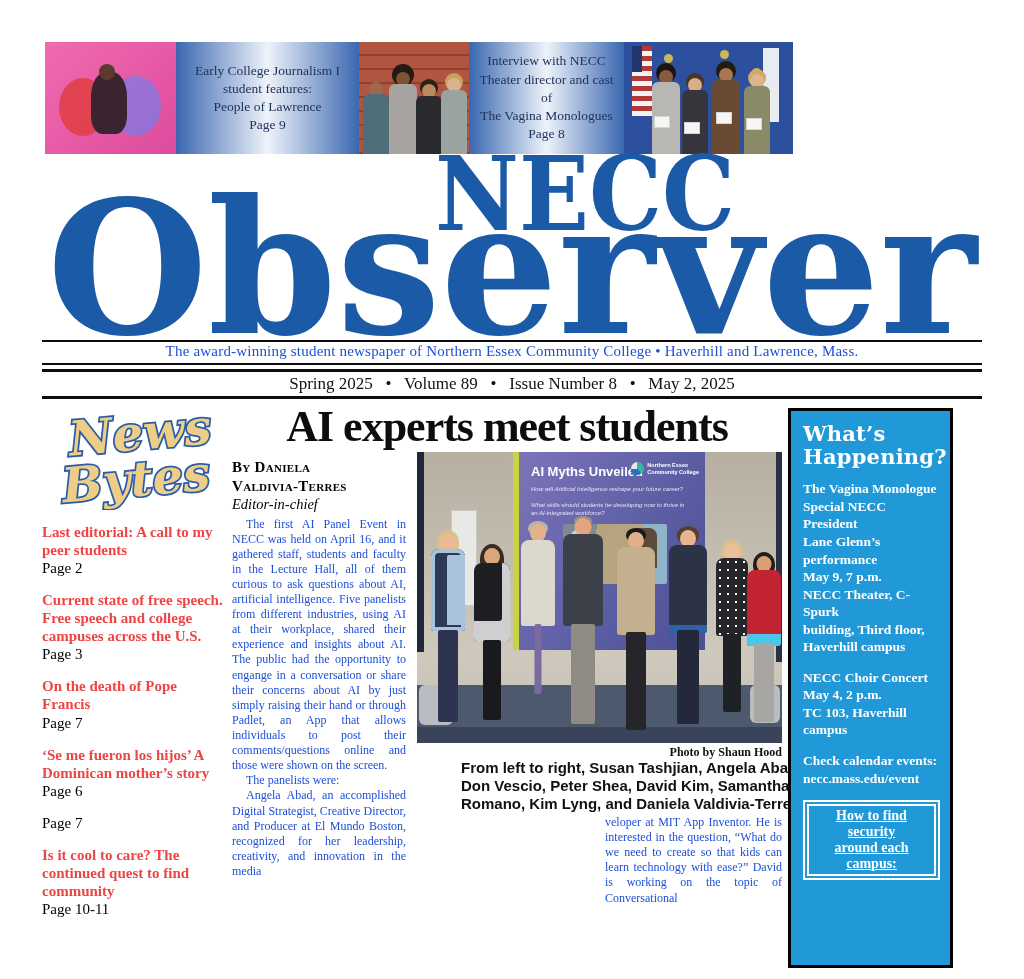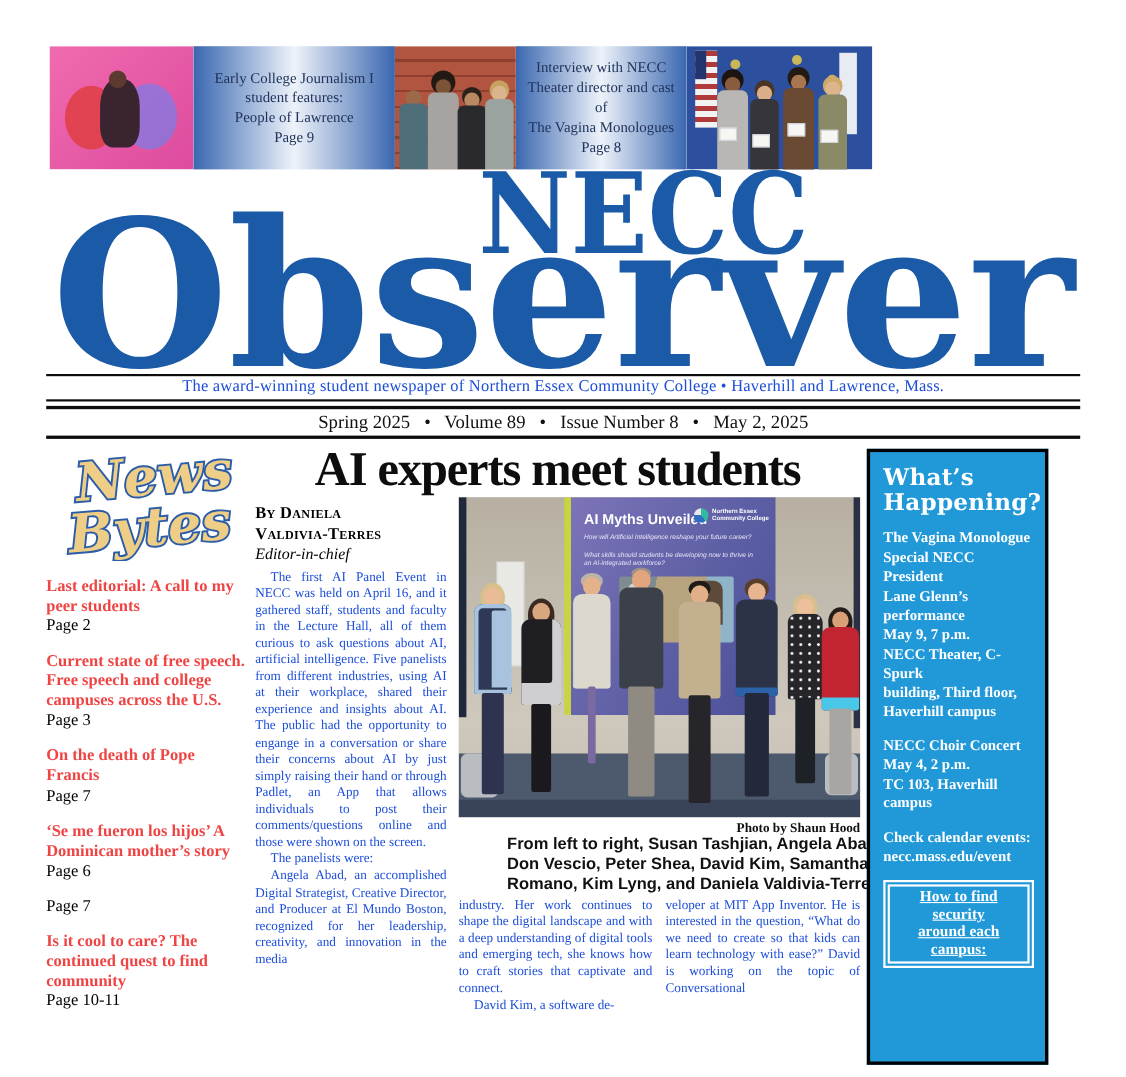--- a/index.html
+++ b/index.html
@@ -311,24 +311,20 @@
       <div class="hair" style="top:-4px;width:22px;height:26px;background:#241d1a"></div>
       <div class="head" style="top:0;width:15px;height:16px;background:#d9a078"></div>
       <div class="torso" style="top:14px;width:34px;height:76px;background:#c32432;box-shadow:inset 0 -56px 0 -44px #49c7e8"></div>
       <div class="legs" style="top:88px;width:20px;height:78px;background:#a8a6a2"></div>
     </div>
   </div>
 
   <div class="photo-credit">Photo by Shaun Hood</div>
   <div class="caption">From left to right, Susan Tashjian, Angela Abad, Don Vescio, Peter Shea, David Kim, Samantha Romano, Kim Lyng, and Daniela Valdivia-Terres</div>
 
-  <div class="col2">
-    <p class="body-p no-indent">industry. Her work continues to shape the digital landscape and with a deep understanding of digital tools and emerging tech, she knows how to craft stories that captivate and connect.</p>
-    <p class="body-p">David Kim, a software de-</p>
-  </div>
   <div class="col3">
     <p class="body-p no-indent">veloper at MIT App Inventor. He is interested in the question, “What do we need to create so that kids can learn technology with ease?” David is working on the topic of Conversational</p>
 
   </div>
 
   <div class="sidebar">
     <div class="sb-title">What’s
 Happening?</div>
     <div class="sb-event">The Vagina Monologue
 Special NECC President

